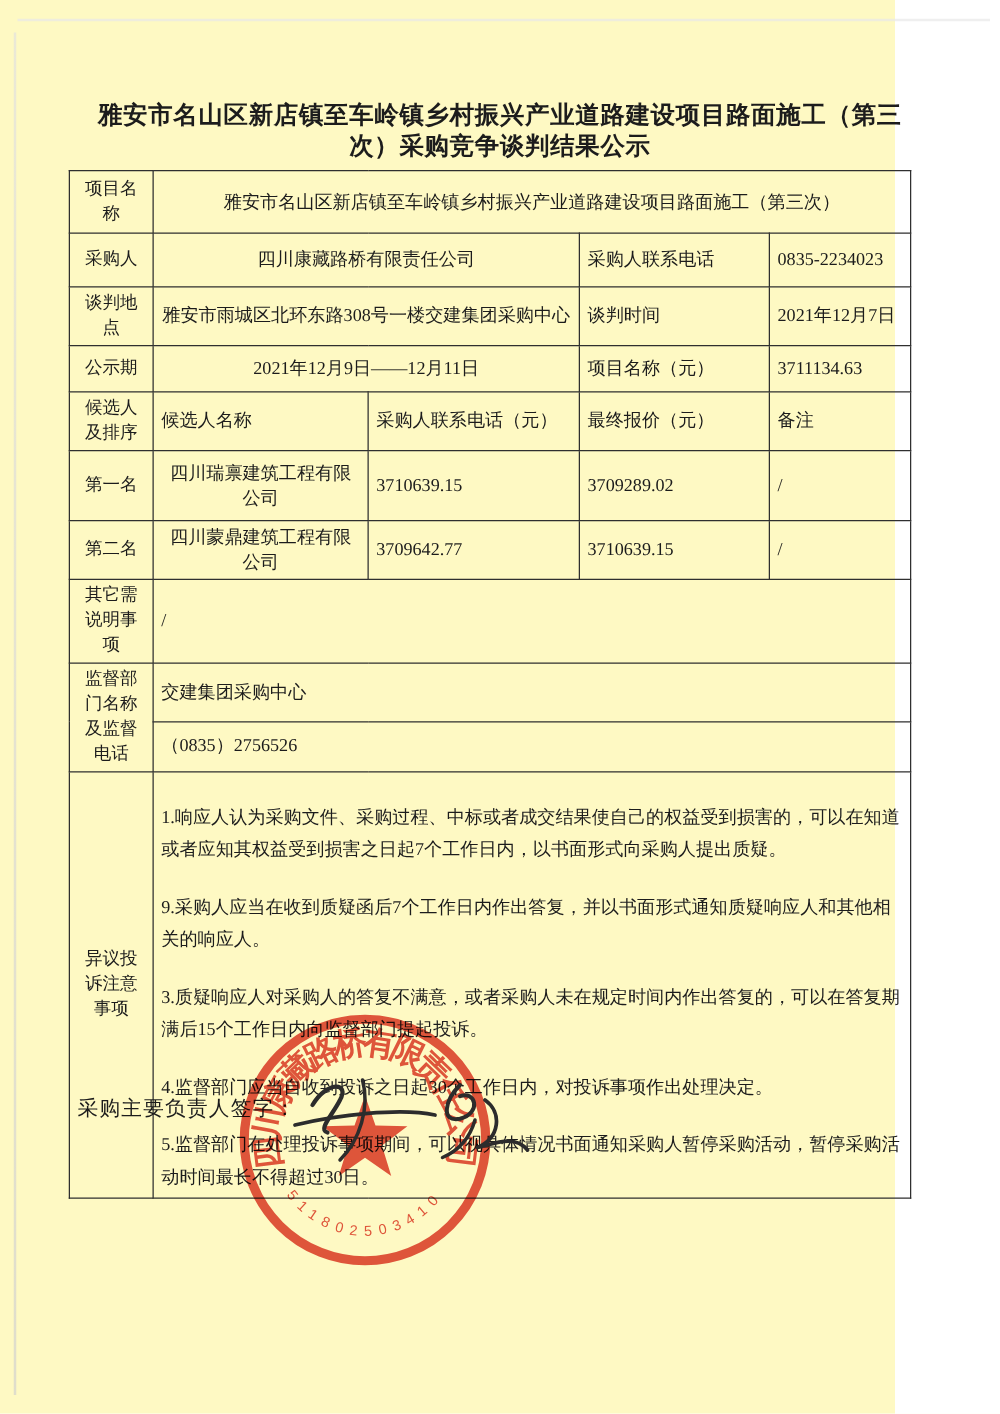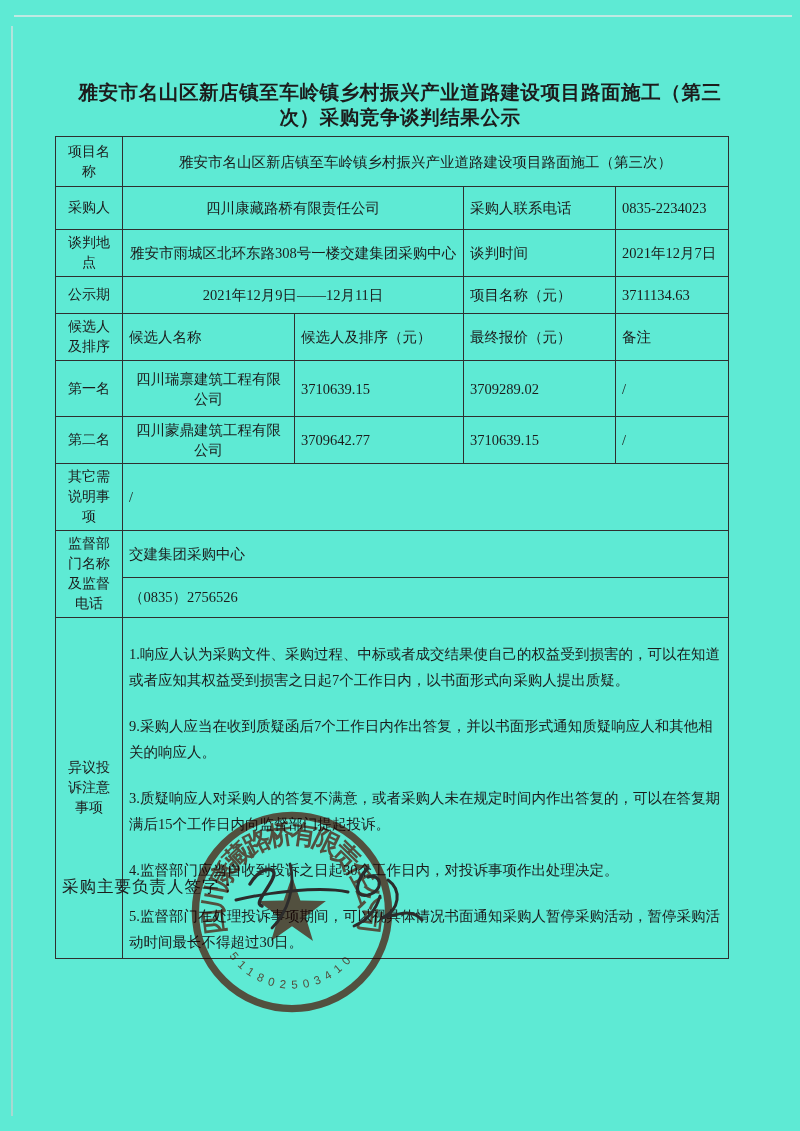--- a/index.html
+++ b/index.html
@@ -3,21 +3,21 @@
 <meta charset="utf-8">
 <style>
   html,body{margin:0;padding:0;}
   body{
     width:800px;height:1131px;
     background:#ffffff;
     font-family:"Liberation Serif","DejaVu Serif",serif;
     color:#1c1c1c;
     overflow:hidden;
   }
-  .page{position:relative;width:800px;height:1131px;background:#5eead4;}
+  .page{position:relative;width:716px;height:1131px;background:#fef9c3;}
   
   .edge-left{position:absolute;left:11px;top:26px;height:1090px;width:2px;
     background:linear-gradient(#e0e0e0,#cfcfcf);opacity:.65;}
   .edge-top{position:absolute;left:14px;top:15px;width:778px;height:2px;
     background:#e8e8e8;opacity:.7;}
   .doc-title{
     position:absolute;left:64px;top:80px;width:672px;
     font-size:19.5px;font-weight:bold;line-height:25px;
     text-align:center;letter-spacing:.6px;
   }
@@ -92,21 +92,21 @@
       </tr>
       <tr class="h37">
         <td class="lab">公示期</td>
         <td class="lft" colspan="2">2021年12月9日——12月11日</td>
         <td class="ctr">项目名称（元）</td>
         <td class="ctr">3711134.63</td>
       </tr>
       <tr class="h38">
         <td class="lab">候选人及排序</td>
         <td class="ctr">候选人名称</td>
-        <td class="ctr">候选人及排序（元）</td>
+        <td class="ctr">采购人联系电话（元）</td>
         <td class="ctr">最终报价（元）</td>
         <td class="ctr">备注</td>
       </tr>
       <tr class="h56">
         <td class="lab">第一名</td>
         <td class="lft">四川瑞禀建筑工程有限公司</td>
         <td class="ctr">3710639.15</td>
         <td class="ctr">3709289.02</td>
         <td class="ctr">/</td>
       </tr>

